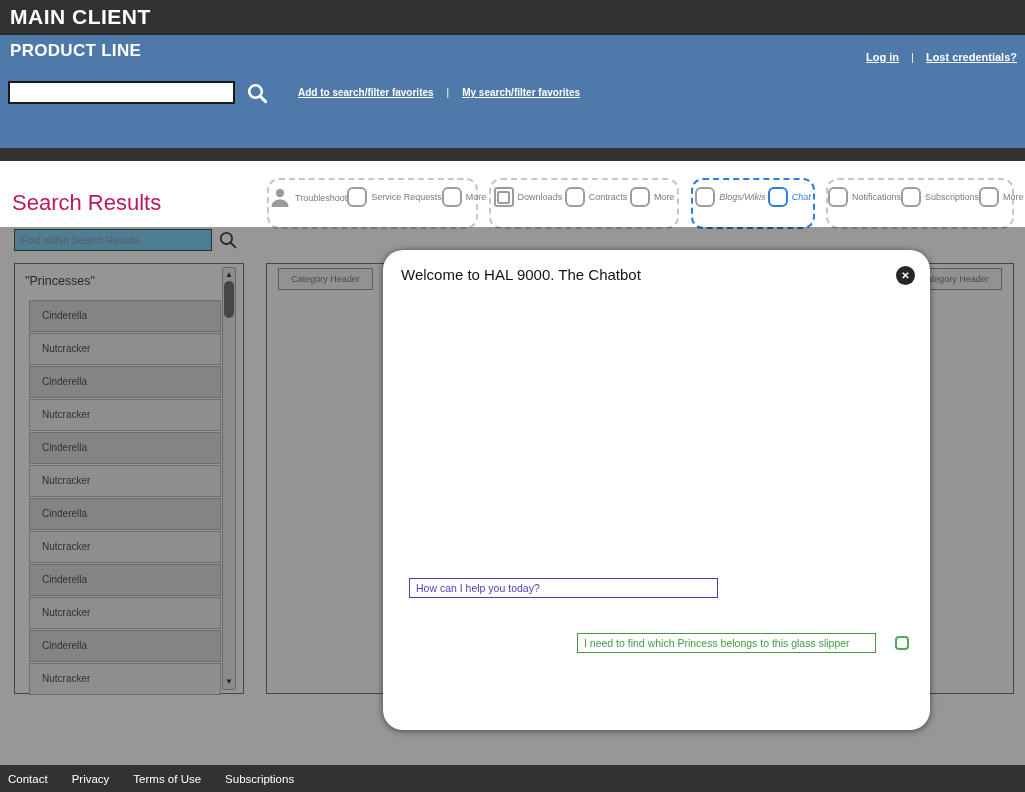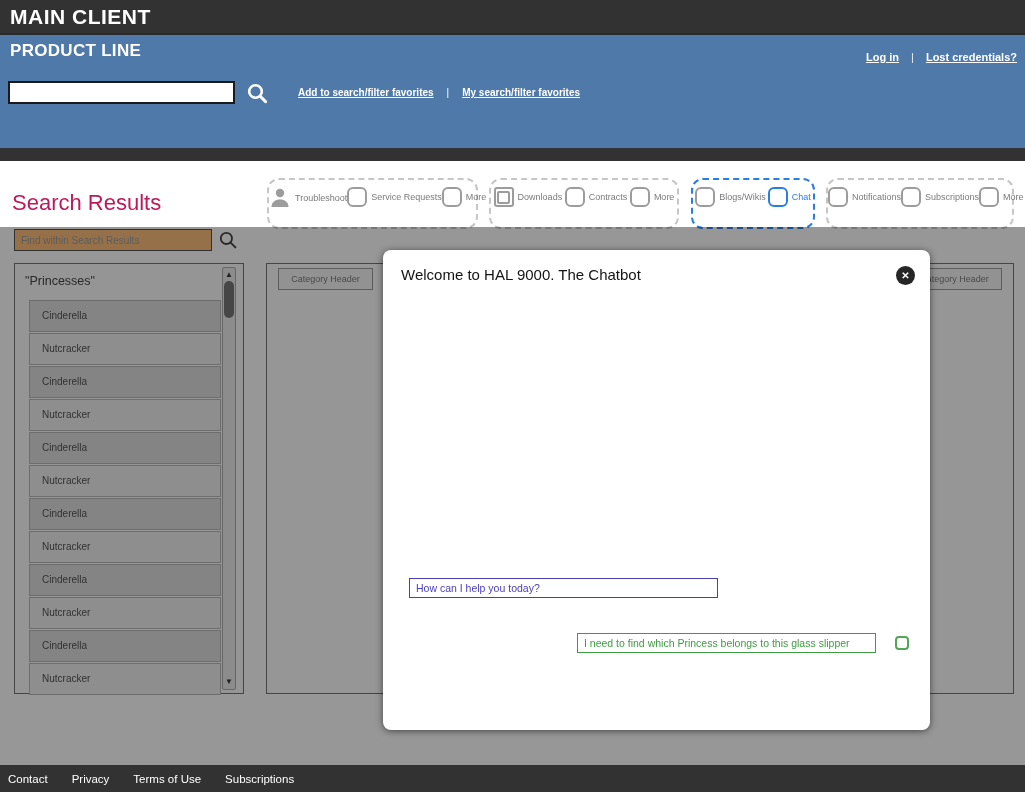--- a/index.html
+++ b/index.html
@@ -57,39 +57,39 @@
     position: absolute; left: 12px; top: 29px; font-size: 22px; color: #be185d;
   }
 
   
   .tgroup {
     position: absolute; top: 17px; height: 51px;
     border: 2px dashed #c6c6c6; border-radius: 12px;
     display: flex; justify-content: space-evenly; align-items: flex-start;
     padding-top: 7px; background: transparent;
   }
-  .tgroup.active { border-color: #2a7de1; }
+  .tgroup.active { border-color: #2a7de1; font-style: italic; }
   .titem { display: flex; flex-direction: row; align-items: center; gap: 4px; cursor: pointer; }
   .titem .sq {
     width: 20px; height: 20px; border: 2px solid #9c9c9c; border-radius: 6px; background: #fff;
   }
   .titem .sq.inner-sq { display: flex; align-items: center; justify-content: center; border-radius: 3px; }
   .titem .sq.inner-sq::after { content: ""; width: 9px; height: 9px; border: 2px solid #9c9c9c; border-radius: 2px; }
   .titem .lbl { font-size: 9px; color: #7a7a7a; white-space: nowrap; }
   .titem.active-item .sq { border-color: #2a7de1; }
   .titem.active-item .lbl { color: #2a7de1; }
   .g1 { left: 267px; width: 211px; }
   .g2 { left: 489px; width: 190px; }
   .g3 { left: 691px; width: 124px; }
   .g4 { left: 826px; width: 188px; }
 
   
   .find-input {
     position: absolute; left: 14px; top: 68px; width: 198px; height: 22px;
-    border: 1px solid #4a4a4a; background: #fdba74; font-size: 10px; padding: 0 6px; color: #333;
+    border: 1px solid #4a4a4a; background: #7dd3fc; font-size: 10px; padding: 0 6px; color: #333;
   }
   .find-input::placeholder { color: #979797; }
   .find-icon { position: absolute; left: 218px; top: 69px; width: 20px; height: 20px; }
 
   
   .list-panel {
     position: absolute; left: 14px; top: 102px; width: 230px; height: 431px;
     border: 1px solid #6e6e6e; background: #fbfbfb;
   }
   .list-header { position: absolute; left: 10px; top: 10px; font-size: 12.5px; color: #3a3a3a; }
@@ -130,21 +130,21 @@
 
   
   .dim-overlay {
     position: absolute; left: 0; top: 66px; width: 1025px; height: 538px;
     background: rgba(18,18,18,0.44); z-index: 5;
   }
 
   
   .modal {
     position: absolute; left: 383px; top: 89px; width: 547px; height: 480px;
-    background: #fff; border-radius: 8px; z-index: 10;
+    background: #fff; border-radius: 20px; z-index: 10;
     box-shadow: 0 1px 7px rgba(0,0,0,0.55);
     padding-left: 42px;
   }
   .modal-title { position: absolute; left: 18px; top: 16px; font-size: 15px; color: #141414; }
   .modal-close {
     position: absolute; right: 15px; top: 16px; width: 19px; height: 19px;
     background: #262626; color: #fff; border-radius: 50%;
     font-size: 10px; font-weight: bold; text-align: center; line-height: 19px; cursor: pointer;
   }
   .msg {

